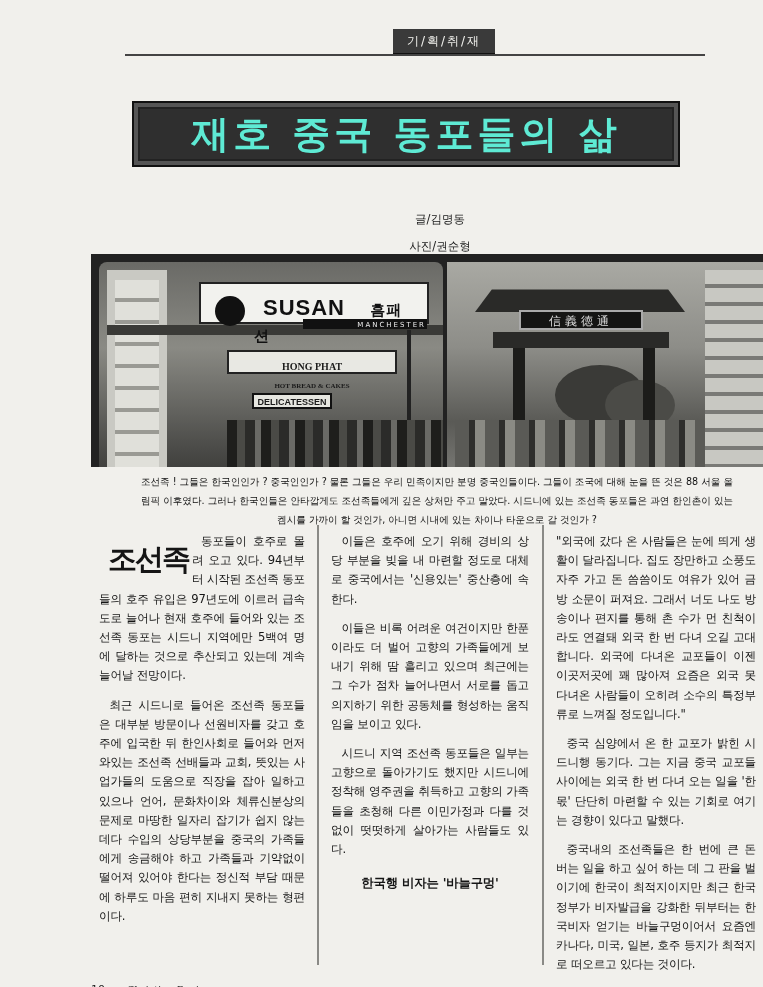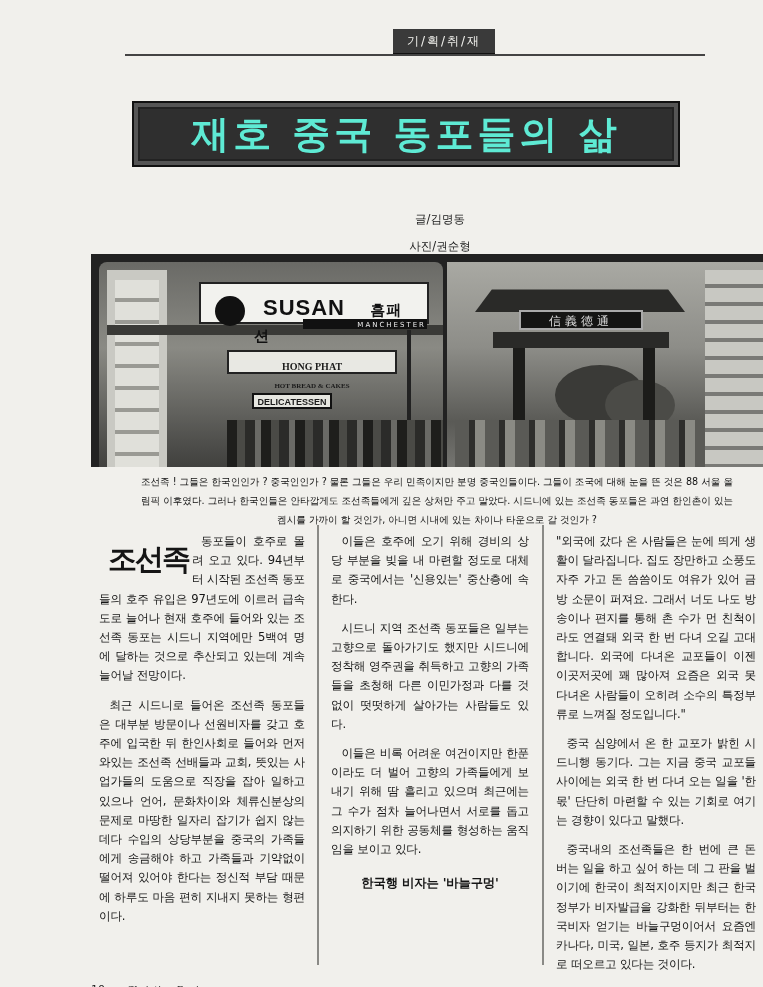--- a/index.html
+++ b/index.html
@@ -123,22 +123,22 @@
 <div class="col-rule" style="left:292px;"></div>
 <div class="col-rule" style="left:517px;"></div>
 
 <div class="col" id="col1">
   <p class="first"><span class="dropcap">조선족</span><span>동포들이 호주로 몰려 오고 있다. 94년부터 시작된 조선족 동포들의 호주 유입은 97년도에 이르러 급속도로 늘어나 현재 호주에 들어와 있는 조선족 동포는 시드니 지역에만 5백여 명에 달하는 것으로 추산되고 있는데 계속 늘어날 전망이다.</span></p>
   <p>최근 시드니로 들어온 조선족 동포들은 대부분 방문이나 선원비자를 갖고 호주에 입국한 뒤 한인사회로 들어와 먼저 와있는 조선족 선배들과 교회, 뜻있는 사업가들의 도움으로 직장을 잡아 일하고 있으나 언어, 문화차이와 체류신분상의 문제로 마땅한 일자리 잡기가 쉽지 않는데다 수입의 상당부분을 중국의 가족들에게 송금해야 하고 가족들과 기약없이 떨어져 있어야 한다는 정신적 부담 때문에 하루도 마음 편히 지내지 못하는 형편이다.</p>
 </div>
 
 <div class="col" id="col2">
   <p>이들은 호주에 오기 위해 경비의 상당 부분을 빚을 내 마련할 정도로 대체로 중국에서는 '신용있는' 중산층에 속한다.</p>
+  <p>이들은 비록 어려운 여건이지만 한푼이라도 더 벌어 고향의 가족들에게 보내기 위해 땀 흘리고 있으며 최근에는 그 수가 점차 늘어나면서 서로를 돕고 의지하기 위한 공동체를 형성하는 움직임을 보이고 있다.</p>
   <p>시드니 지역 조선족 동포들은 일부는 고향으로 돌아가기도 했지만 시드니에 정착해 영주권을 취득하고 고향의 가족들을 초청해 다른 이민가정과 다를 것없이 떳떳하게 살아가는 사람들도 있다.</p>
-  <p>이들은 비록 어려운 여건이지만 한푼이라도 더 벌어 고향의 가족들에게 보내기 위해 땀 흘리고 있으며 최근에는 그 수가 점차 늘어나면서 서로를 돕고 의지하기 위한 공동체를 형성하는 움직임을 보이고 있다.</p>
   <p class="subhead">한국행 비자는 '바늘구멍'</p>
 </div>
 
 <div class="col" id="col3">
   <p class="first">"외국에 갔다 온 사람들은 눈에 띄게 생활이 달라집니다. 집도 장만하고 소풍도 자주 가고 돈 씀씀이도 여유가 있어 금방 소문이 퍼져요. 그래서 너도 나도 방송이나 편지를 통해 촌 수가 먼 친척이라도 연결돼 외국 한 번 다녀 오길 고대합니다. 외국에 다녀온 교포들이 이젠 이곳저곳에 꽤 많아져 요즘은 외국 못 다녀온 사람들이 오히려 소수의 특정부류로 느껴질 정도입니다."</p>
   <p>중국 심양에서 온 한 교포가 밝힌 시드니행 동기다. 그는 지금 중국 교포들 사이에는 외국 한 번 다녀 오는 일을 '한몫' 단단히 마련할 수 있는 기회로 여기는 경향이 있다고 말했다.</p>
   <p>중국내의 조선족들은 한 번에 큰 돈 버는 일을 하고 싶어 하는 데 그 판을 벌이기에 한국이 최적지이지만 최근 한국정부가 비자발급을 강화한 뒤부터는 한국비자 얻기는 바늘구멍이어서 요즘엔 카나다, 미국, 일본, 호주 등지가 최적지로 떠오르고 있다는 것이다.</p>
 </div>
 
 <div class="footer">

